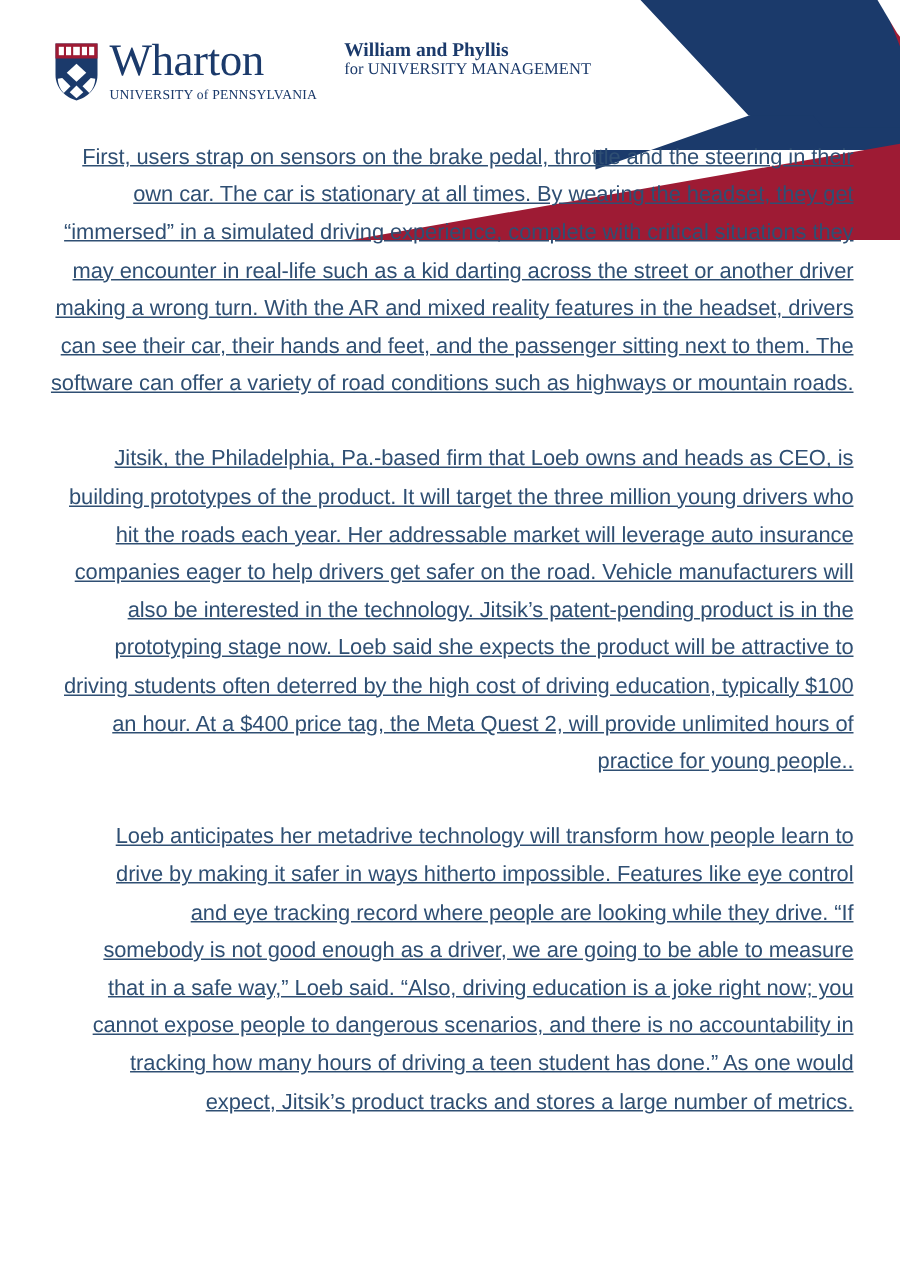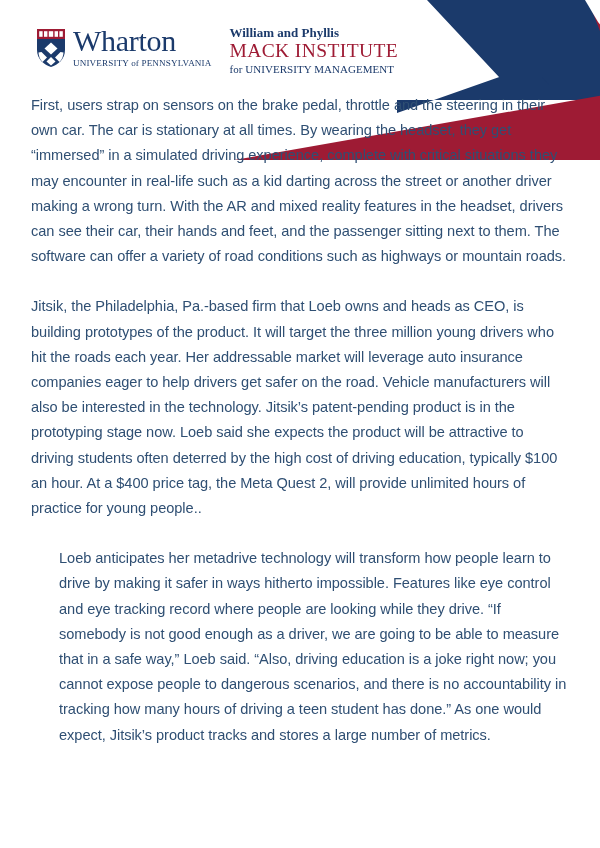--- a/index.html
+++ b/index.html
@@ -124,22 +124,23 @@
     top: 93px;
     left: 31px;
     width: 538px;
   }
   .para {
     color: #2f4f73;
     font-family: "Liberation Sans", sans-serif;
     font-size: 14.6px;
     line-height: 25.2px;
     margin: 0 0 25px 0;
-    text-align: left;
+    text-align: right;
     letter-spacing: -0.05px;
+    text-decoration: underline;
   }
   .para:last-child { margin-bottom: 0; margin-left: 28px; }
 </style>
 </head>
 <body>
 
 <div class="page">
 
   
   <svg class="corner-svg corner-top" viewBox="0 0 200 95" preserveAspectRatio="none">
@@ -168,21 +169,20 @@
       <div class="wharton-words">
         <div class="wharton-name">Wharton</div>
         <div class="wharton-sub">UNIVERSITY of PENNSYLVANIA</div>
       </div>
     </div>
 
     <div class="divider-gap"></div>
 
     <div class="mack-lockup">
       <div class="mack-top">William and Phyllis</div>
-      <div class="mack-main">MACK INSTITUTE</div>
       <div class="mack-bottom">for UNIVERSITY MANAGEMENT</div>
     </div>
   </div>
 
   
   <div class="content">
     <p class="para">First, users strap on sensors on the brake pedal, throttle and the steering in their own car. The car is stationary at all times. By wearing the headset, they get “immersed” in a simulated driving experience, complete with critical situations they may encounter in real-life such as a kid darting across the street or another driver making a wrong turn. With the AR and mixed reality features in the headset, drivers can see their car, their hands and feet, and the passenger sitting next to them. The software can offer a variety of road conditions such as highways or mountain roads.</p>
     <p class="para">Jitsik, the Philadelphia, Pa.-based firm that Loeb owns and heads as CEO, is building prototypes of the product. It will target the three million young drivers who hit the roads each year. Her addressable market will leverage auto insurance companies eager to help drivers get safer on the road. Vehicle manufacturers will also be interested in the technology. Jitsik’s patent-pending product is in the prototyping stage now. Loeb said she expects the product will be attractive to driving students often deterred by the high cost of driving education, typically $100 an hour. At a $400 price tag, the Meta Quest 2, will provide unlimited hours of practice for young people..</p>
     <p class="para">Loeb anticipates her metadrive technology will transform how people learn to drive by making it safer in ways hitherto impossible. Features like eye control and eye tracking record where people are looking while they drive. “If somebody is not good enough as a driver, we are going to be able to measure that in a safe way,” Loeb said. “Also, driving education is a joke right now; you cannot expose people to dangerous scenarios, and there is no accountability in tracking how many hours of driving a teen student has done.” As one would expect, Jitsik’s product tracks and stores a large number of metrics.</p>
   </div>

